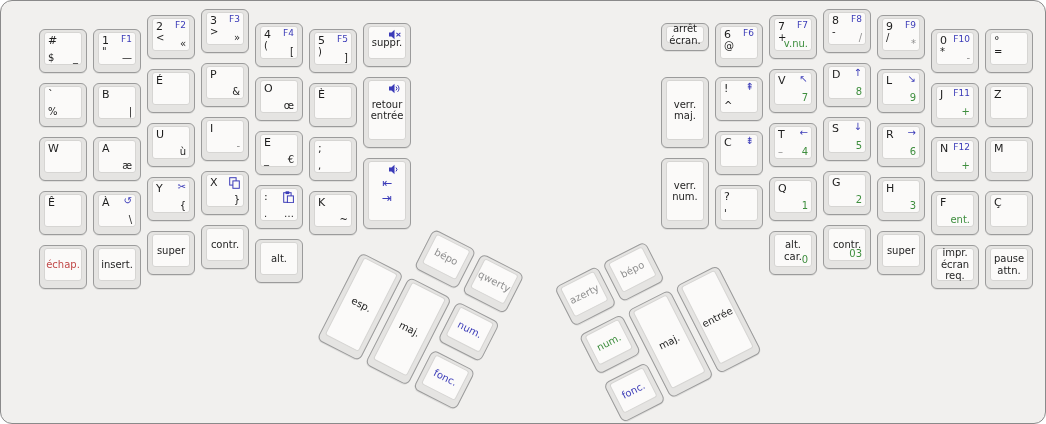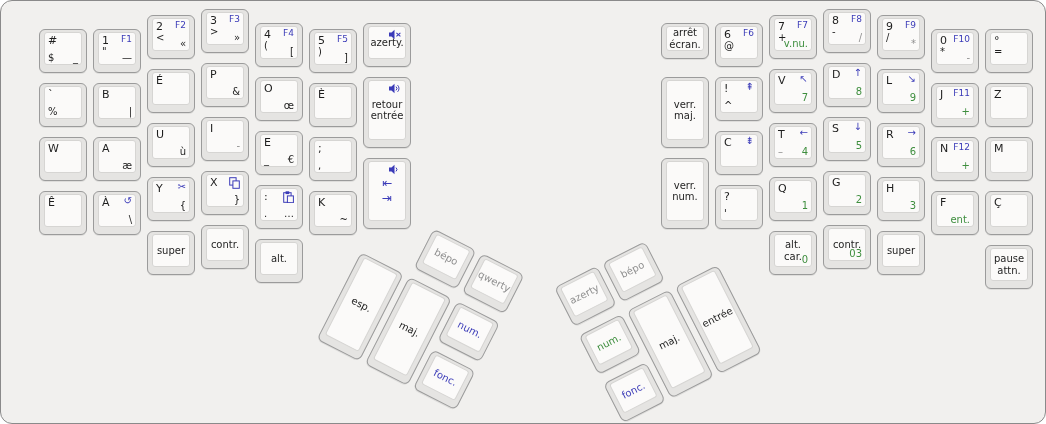--- a/index.html
+++ b/index.html
@@ -51,20 +51,27 @@
     <div class="key" style="left: 38px; top: 136px; width: 48px; height: 44px;">
       <div class="cap">
         <span class="lab tl dark">W</span>
       </div>
     </div>
     <div class="key" style="left: 38px; top: 190px; width: 48px; height: 44px;">
       <div class="cap">
         <span class="lab tl dark">Ê</span>
       </div>
     </div>
+    <div class="key" style="left: 38px; top: 244px; width: 48px; height: 44px;">
+      <div class="cap">
+        <div class="cent red">
+          <div>échap.</div>
+        </div>
+      </div>
+    </div>
     <div class="key" style="left: 92px; top: 28px; width: 48px; height: 44px;">
       <div class="cap">
         <span class="lab tl dark">1</span>
         <span class="lab tr blue">F1</span>
         <span class="lab ml dark">"</span>
         <span class="lab br dark">—</span>
       </div>
     </div>
     <div class="key" style="left: 92px; top: 82px; width: 48px; height: 44px;">
       <div class="cap">
@@ -76,20 +83,27 @@
       <div class="cap">
         <span class="lab tl dark">A</span>
         <span class="lab br dark">æ</span>
       </div>
     </div>
     <div class="key" style="left: 92px; top: 190px; width: 48px; height: 44px;">
       <div class="cap">
         <span class="lab tl dark">À</span>
         <span class="lab tr icon txticon">↺</span>
         <span class="lab br dark">\</span>
+      </div>
+    </div>
+    <div class="key" style="left: 92px; top: 244px; width: 48px; height: 44px;">
+      <div class="cap">
+        <div class="cent dark">
+          <div>insert.</div>
+        </div>
       </div>
     </div>
     <div class="key" style="left: 146px; top: 14px; width: 48px; height: 44px;">
       <div class="cap">
         <span class="lab tl dark">2</span>
         <span class="lab tr blue">F2</span>
         <span class="lab ml dark">&lt;</span>
         <span class="lab br dark">«</span>
       </div>
     </div>
@@ -226,21 +240,21 @@
     </div>
     <div class="key" style="left: 362px; top: 22px; width: 48px; height: 44px;">
       <div class="cap">
         <span class="lab tr icon">
           <svg width="14" height="11" viewBox="0 0 14 11">
             <polygon points="1,3.5 3.5,3.5 6.5,0.8 6.5,10.2 3.5,7.5 1,7.5" fill="#3b3bb8"></polygon>
             <path d="M8.4 3.8 L12.4 7.4 M12.4 3.8 L8.4 7.4" fill="none" stroke="#3b3bb8" stroke-width="1.1"></path>
           </svg>
         </span>
         <div class="cent dark">
-          <div>azerty.</div>
+          <div>suppr.</div>
         </div>
       </div>
     </div>
     <div class="key" style="left: 362px; top: 76px; width: 48px; height: 71px;">
       <div class="cap">
         <span class="lab tr icon">
           <svg width="14" height="11" viewBox="0 0 14 11">
             <polygon points="1,3.5 3.5,3.5 6.5,0.8 6.5,10.2 3.5,7.5 1,7.5" fill="#3b3bb8"></polygon>
             <path d="M8 3.6 A2.6 2.6 0 0 1 8 7.4" fill="none" stroke="#3b3bb8" stroke-width="1"></path>
             <path d="M9.6 2.2 A4.6 4.6 0 0 1 9.6 8.8" fill="none" stroke="#3b3bb8" stroke-width="1"></path>
@@ -259,21 +273,21 @@
             <polygon points="1,3.5 3.5,3.5 6.5,0.8 6.5,10.2 3.5,7.5 1,7.5" fill="#3b3bb8"></polygon>
             <path d="M8 3.6 A2.6 2.6 0 0 1 8 7.4" fill="none" stroke="#3b3bb8" stroke-width="1"></path>
           </svg>
         </span>
         <div class="cent dark">
           <span class="cicon txticon">⇤</span>
           <span class="cicon txticon">⇥</span>
         </div>
       </div>
     </div>
-    <div class="key" style="left: 660px; top: 22px; width: 48px; height: 36px;">
+    <div class="key" style="left: 660px; top: 22px; width: 48px; height: 28px;">
       <div class="cap">
         <div class="cent dark">
           <div>arrêt</div>
           <div>écran.</div>
         </div>
       </div>
     </div>
     <div class="key" style="left: 660px; top: 76px; width: 48px; height: 71px;">
       <div class="cap">
         <div class="cent dark">
@@ -446,20 +460,29 @@
         <span class="lab tr blue">F12</span>
         <span class="lab br green">+</span>
       </div>
     </div>
     <div class="key" style="left: 930px; top: 190px; width: 48px; height: 44px;">
       <div class="cap">
         <span class="lab tl dark">F</span>
         <span class="lab br green">ent.</span>
       </div>
     </div>
+    <div class="key" style="left: 930px; top: 244px; width: 48px; height: 44px;">
+      <div class="cap">
+        <div class="cent dark">
+          <div>impr.</div>
+          <div>écran</div>
+          <div>req.</div>
+        </div>
+      </div>
+    </div>
     <div class="key" style="left: 984px; top: 28px; width: 48px; height: 44px;">
       <div class="cap">
         <span class="lab tl dark">°</span>
         <span class="lab ml dark">=</span>
       </div>
     </div>
     <div class="key" style="left: 984px; top: 82px; width: 48px; height: 44px;">
       <div class="cap">
         <span class="lab tl dark">Z</span>
       </div>

